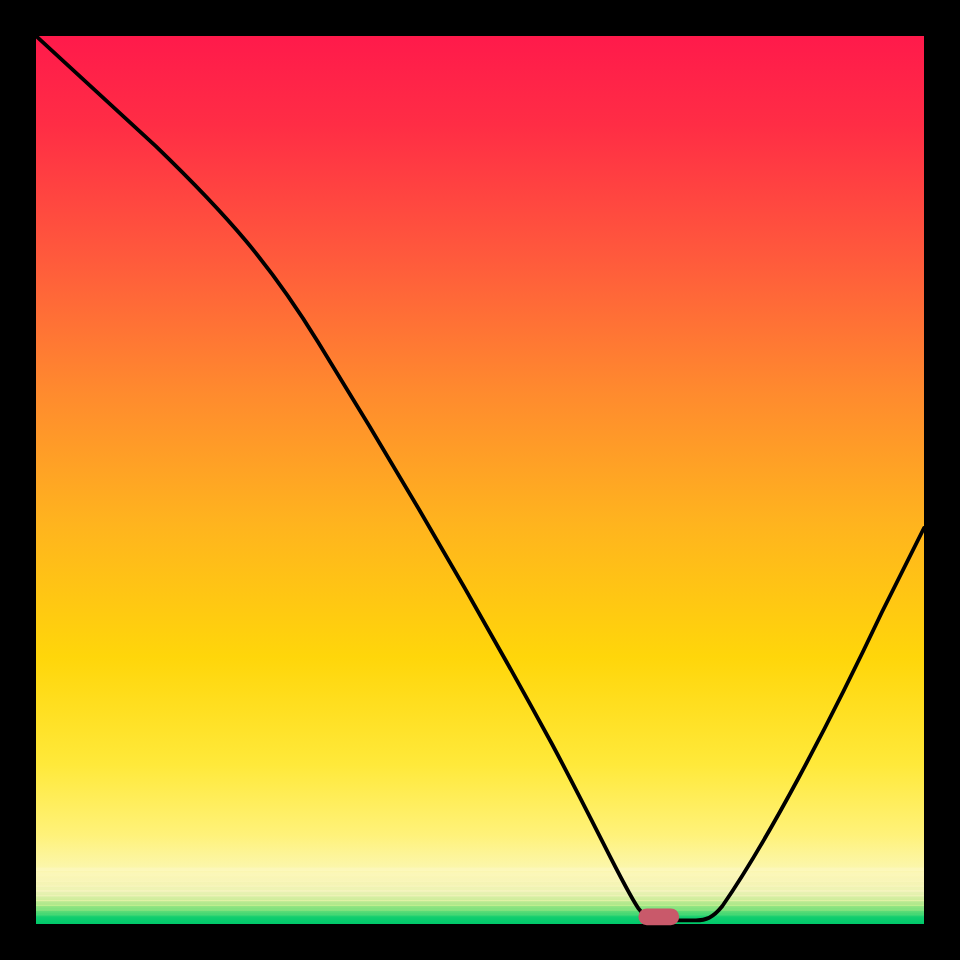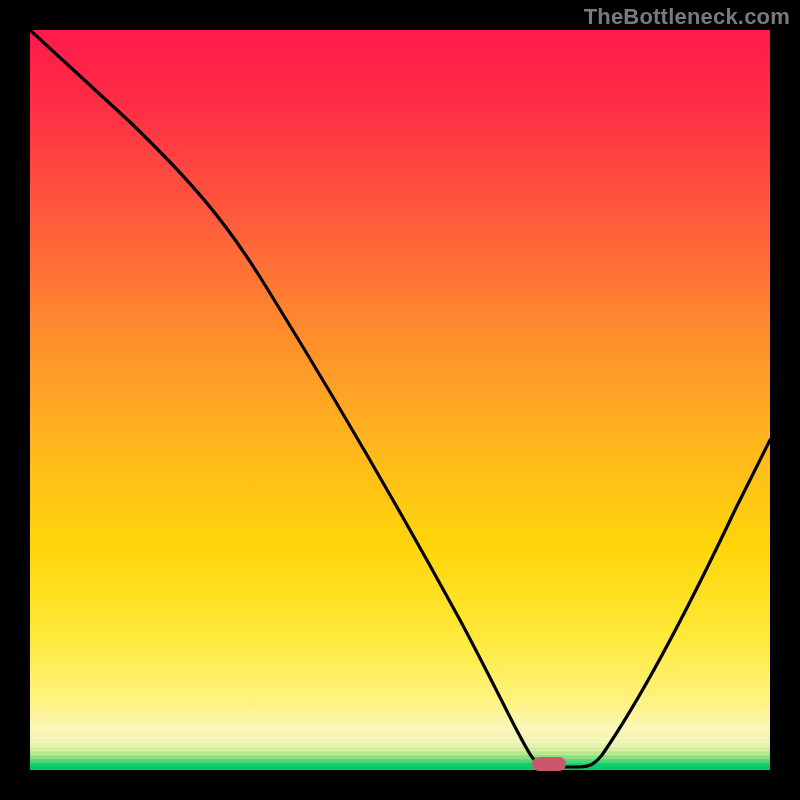--- a/index.html
+++ b/index.html
@@ -87,21 +87,20 @@
     border-radius: 7px;
     background: #c9596a;
     z-index: 11;
   }
 </style>
 </head>
 <body>
 
 <div class="canvas">
 
-  <div class="watermark">TheBottleneck.com</div>
 
   <div class="plot"></div>
 
   <div class="banding" style="top:30px;height:740px;">
     <div class="band" style="top:693px;background:#fff9d0;"></div>
     <div class="band" style="top:697px;background:#fdf6c2;"></div>
     <div class="band" style="top:701px;background:#f6f3b6;"></div>
     <div class="band" style="top:705px;background:#edf0a9;"></div>
     <div class="band" style="top:709px;background:#dff09e;"></div>
     <div class="band" style="top:713px;background:#c9ec90;"></div>

